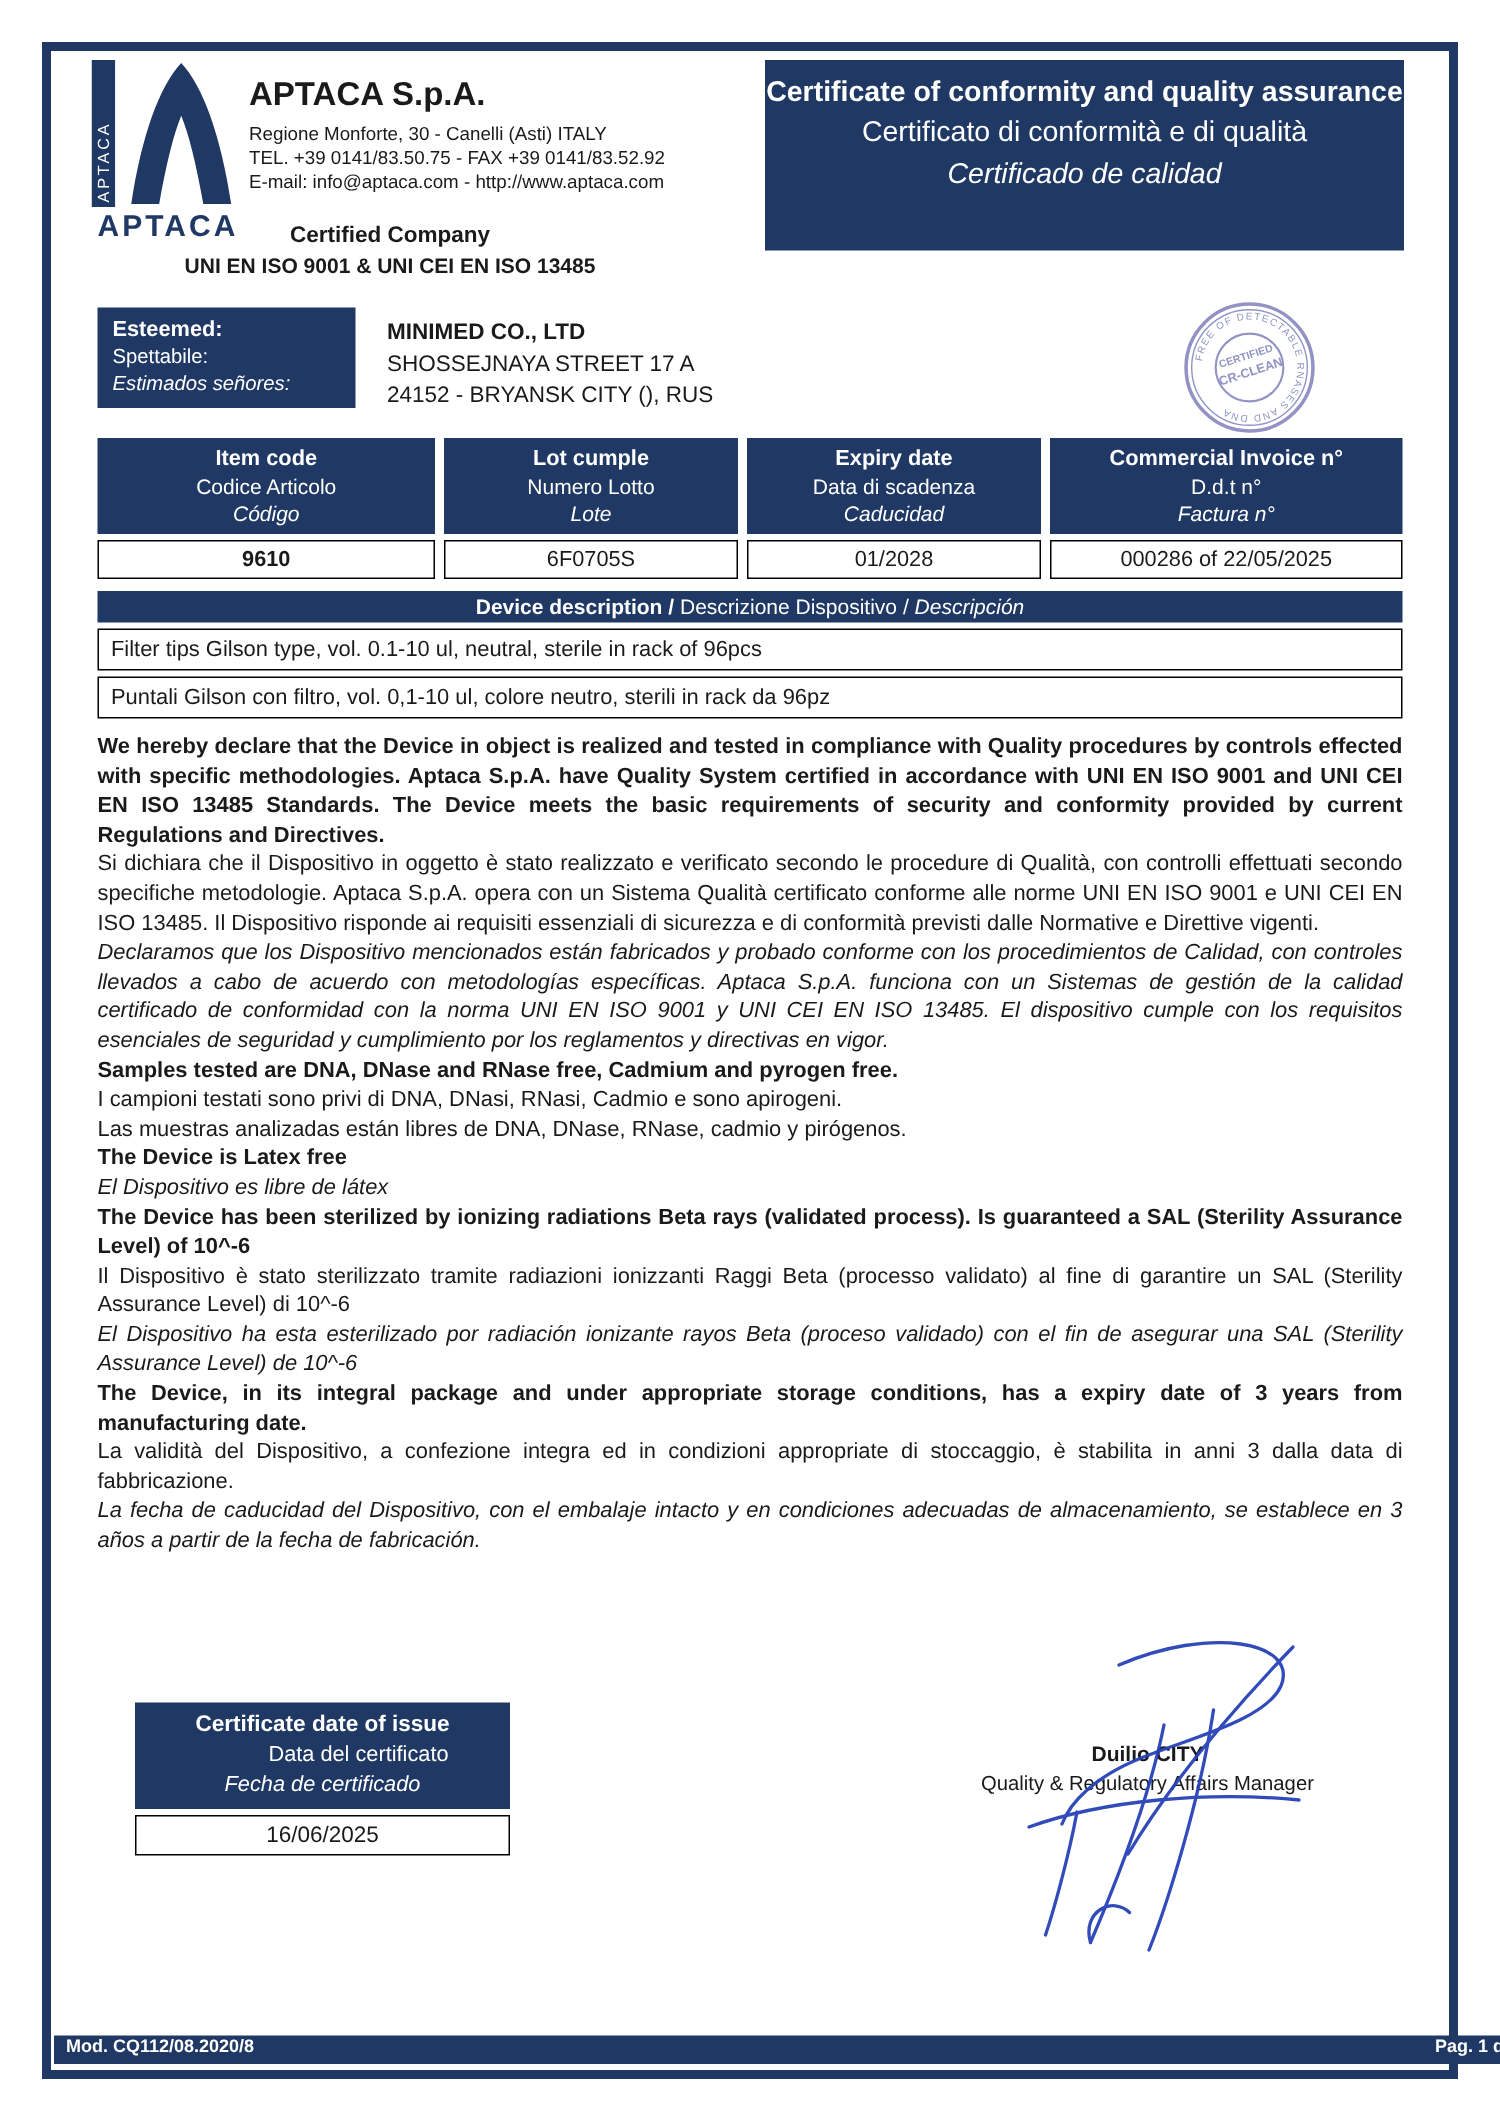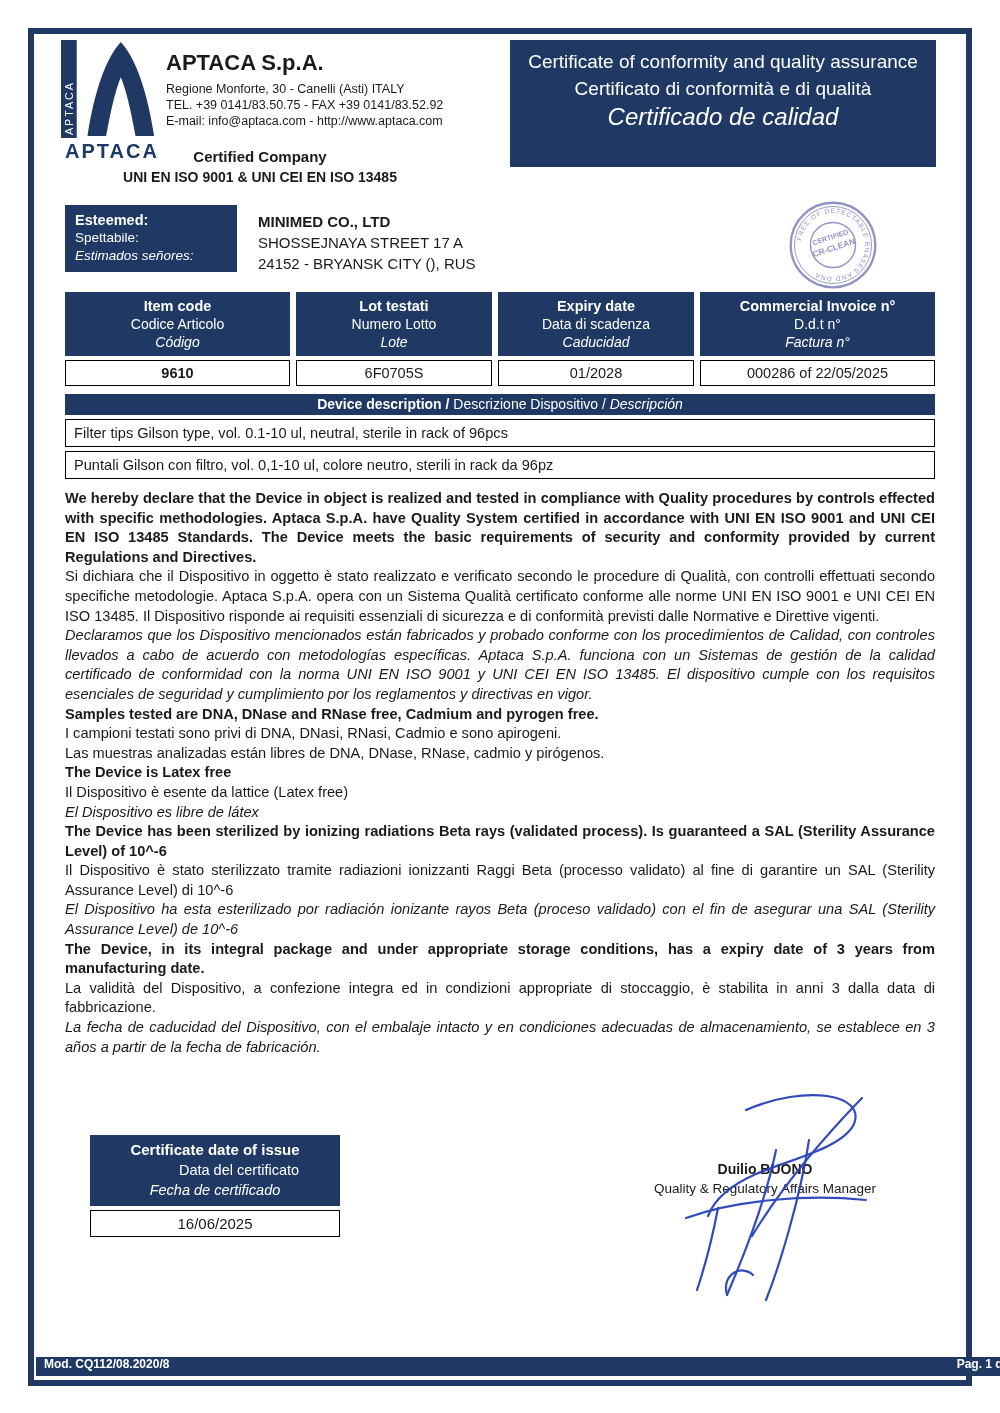--- a/index.html
+++ b/index.html
@@ -24,23 +24,23 @@
   .company{position:absolute;left:166px;top:50px;}
   .company-name{font-size:22px;font-weight:bold;margin-bottom:5px;}
   .company-line{font-size:12.5px;line-height:16px;}
   .certified{position:absolute;left:60px;top:148px;width:400px;text-align:center;}
   .certified-1{font-weight:bold;font-size:15px;}
   .certified-2{font-weight:bold;font-size:14px;margin-top:4px;}
   .title-box{
     position:absolute;left:510px;top:40px;width:426px;height:127px;
     background:var(--navy);color:#fff;text-align:center;box-sizing:border-box;padding-top:9px;
   }
-  .title-en{font-weight:normal;font-size:19px;line-height:26px;}
+  .title-en{font-weight:bold;font-size:19px;line-height:26px;}
   .title-it{font-size:19px;line-height:28px;}
-  .title-es{font-size:24px;font-style:italic;line-height:28px;}
+  .title-es{font-size:19px;font-style:italic;line-height:28px;}
   
   .esteemed{
     position:absolute;left:65px;top:205px;width:172px;height:67px;background:var(--navy);
     color:#fff;box-sizing:border-box;padding:6px 10px;
   }
   .esteemed-en{font-weight:bold;font-size:14.5px;line-height:18px;}
   .esteemed-it{font-size:13.5px;line-height:18px;}
   .esteemed-es{font-size:13.5px;font-style:italic;line-height:18px;}
   .recipient{position:absolute;left:258px;top:211px;font-size:15px;line-height:21px;}
   .recipient-name{font-weight:bold;}
@@ -149,21 +149,21 @@
     <div class="col col1">
       <div class="col-h">
         <div class="h-en">Item code</div>
         <div class="h-it">Codice Articolo</div>
         <div class="h-es">Código</div>
       </div>
       <div class="col-v bold">9610</div>
     </div>
     <div class="col col2">
       <div class="col-h">
-        <div class="h-en">Lot testati</div>
+        <div class="h-en">Lot cumple</div>
         <div class="h-it">Numero Lotto</div>
         <div class="h-es">Lote</div>
       </div>
       <div class="col-v">6F0705S</div>
     </div>
     <div class="col col3">
       <div class="col-h">
         <div class="h-en">Expiry date</div>
         <div class="h-it">Data di scadenza</div>
         <div class="h-es">Caducidad</div>
@@ -191,42 +191,41 @@
   <div class="body-text">
     <p class="en">We hereby declare that the Device in object is realized and tested in compliance with Quality procedures by controls effected with specific methodologies. Aptaca S.p.A. have Quality System certified in accordance with UNI EN ISO 9001 and UNI CEI EN ISO 13485 Standards. The Device meets the basic requirements of security and conformity provided by current Regulations and Directives.</p>
     <p>Si dichiara che il Dispositivo in oggetto è stato realizzato e verificato secondo le procedure di Qualità, con controlli effettuati secondo specifiche metodologie. Aptaca S.p.A. opera con un Sistema Qualità certificato conforme alle norme UNI EN ISO 9001 e UNI CEI EN ISO 13485. Il Dispositivo risponde ai requisiti essenziali di sicurezza e di conformità previsti dalle Normative e Direttive vigenti.</p>
     <p class="es">Declaramos que los Dispositivo mencionados están fabricados y probado conforme con los procedimientos de Calidad, con controles llevados a cabo de acuerdo con metodologías específicas. Aptaca S.p.A. funciona con un Sistemas de gestión de la calidad certificado de conformidad con la norma UNI EN ISO 9001 y UNI CEI EN ISO 13485. El dispositivo cumple con los requisitos esenciales de seguridad y cumplimiento por los reglamentos y directivas en vigor.</p>
 
     <p class="en sec">Samples tested are DNA, DNase and RNase free, Cadmium and pyrogen free.</p>
     <p>I campioni testati sono privi di DNA, DNasi, RNasi, Cadmio e sono apirogeni.</p>
     <p>Las muestras analizadas están libres de DNA,  DNase, RNase, cadmio y pirógenos.</p>
 
     <p class="en sec">The Device is Latex free</p>
-    <p>Il Dispositivo è esente da lattice (Latex free)</p>
     <p class="es">El Dispositivo es libre de látex</p>
 
     <p class="en sec">The Device has been sterilized by ionizing radiations Beta rays (validated process). Is guaranteed a SAL (Sterility Assurance Level) of 10^-6</p>
     <p>Il Dispositivo è stato sterilizzato tramite radiazioni ionizzanti Raggi Beta (processo validato) al fine di garantire un SAL (Sterility Assurance Level) di 10^-6</p>
     <p class="es">El Dispositivo ha esta esterilizado por radiación ionizante rayos Beta (proceso validado) con el fin de asegurar una SAL (Sterility Assurance Level) de 10^-6</p>
 
     <p class="en sec">The Device, in its integral package and under appropriate storage conditions, has a expiry date of 3 years from manufacturing date.</p>
     <p>La validità del Dispositivo, a confezione integra ed in condizioni appropriate di stoccaggio, è stabilita in anni 3 dalla data di fabbricazione.</p>
     <p class="es">La fecha de caducidad del Dispositivo, con el embalaje intacto y en condiciones adecuadas de almacenamiento, se establece en 3 años a partir de la fecha de fabricación.</p>
   </div>
 
   <div class="issue-box">
     <div class="issue-h">
       <div class="issue-en">Certificate date of issue</div>
       <div class="issue-it">Data del certificato</div>
       <div class="issue-es">Fecha de certificado</div>
     </div>
     <div class="issue-v">16/06/2025</div>
   </div>
 
-  <div class="sig-name">Duilio BUONO</div>
+  <div class="sig-name">Duilio CITY</div>
   <div class="sig-title">Quality &amp; Regulatory Affairs Manager</div>
   <svg class="sig-svg" viewBox="0 0 282 218">
     <g fill="none" stroke="#2742b8" stroke-width="2.2" stroke-linecap="round" opacity="0.95">
       <path d="M236 10 C205 42 160 92 126 148"></path>
       <path d="M120 22 C180 -4 240 6 228 36 C217 60 162 72 130 86 C105 97 88 112 82 128"></path>
       <path d="M150 62 C140 112 116 172 101 207"></path>
       <path d="M183 52 C174 112 152 182 140 212"></path>
       <path d="M101 207 C95 186 116 176 127 187"></path>
       <path d="M92 120 C86 152 76 187 71 202"></path>
       <path d="M60 130 C110 112 180 106 240 112"></path>

